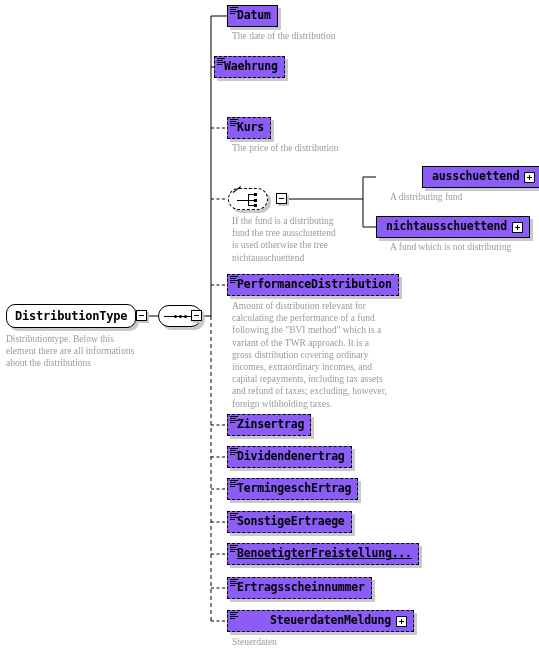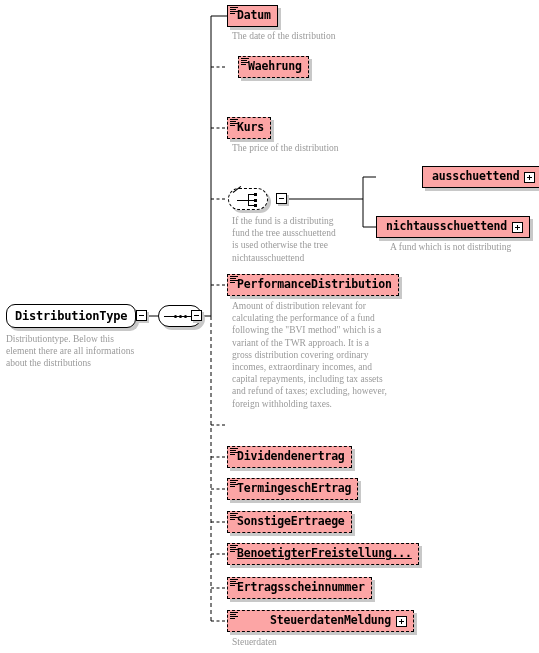--- a/index.html
+++ b/index.html
@@ -31,21 +31,21 @@
     top: 0;
     width: 539px;
     height: 653px;
     pointer-events: none;
   }
 
   
   .node {
     position: absolute;
     box-sizing: border-box;
-    background: #fca5a5;
+    background: #8b5cf6;
     border: 1px solid #000000;
     height: 22px;
     display: flex;
     align-items: center;
     padding: 0 6px 0 9px;
     box-shadow: 3px 3px 0 0 #c8c8c8;
   }
   .node.optional {
     border-style: dashed;
     border-width: 1px;
@@ -268,21 +268,21 @@
     <span class="rowsicon">
       <i></i>
         <i></i>
         <i></i>
         <i></i>
     </span>
     <span class="label">Datum</span>
   </div>
   <div class="doc" style="left:232px; top:30px; width:170px;">The date of the distribution</div>
 
-  <div class="node optional" style="left:238px; top:56px;">
+  <div class="node optional" style="left:214px; top:56px;">
     <span class="rowsicon">
       <i></i>
         <i></i>
         <i></i>
         <i></i>
     </span>
     <span class="label">Waehrung</span>
   </div>
 
   <div class="node optional" style="left:227px; top:117px;">
@@ -312,20 +312,21 @@
   <div class="expander attached" style="left:276px; top:193px;"></div>
   <div class="doc" style="left:232px; top:215px; width:150px;">If the fund is a distributing
 fund the tree ausschuettend
 is used otherwise the tree
 nichtausschuettend</div>
 
   <div class="node" style="left:376px; top:166px;margin-left:46px;">
     <span class="label">ausschuettend</span>
     <span class="expander plus inline"></span>
   </div>
+  <div class="doc" style="left:390px; top:191px; width:145px;">A distributing fund</div>
 
   <div class="node" style="left:376px; top:216px;">
     <span class="label">nichtausschuettend</span>
     <span class="expander plus inline"></span>
   </div>
   <div class="doc" style="left:390px; top:241px; width:150px;">A fund which is not distributing</div>
 
   <div class="node optional" style="left:227px; top:274px;">
     <span class="rowsicon">
       <i></i>
@@ -338,20 +339,29 @@
   <div class="doc" style="left:232px; top:300px; width:186px;">Amount of distribution relevant for
 calculating the performance of a fund
 following the "BVI method" which is a
 variant of the TWR approach. It is a
 gross distribution covering ordinary
 incomes, extraordinary incomes, and
 capital repayments, including tax assets
 and refund of taxes; excluding, however,
 foreign withholding taxes.</div>
 
+  <div class="node optional" style="left:227px; top:414px;">
+    <span class="rowsicon">
+      <i></i>
+        <i></i>
+        <i></i>
+        <i></i>
+    </span>
+    <span class="label">Zinsertrag</span>
+  </div>
 
   <div class="node optional" style="left:227px; top:446px;">
     <span class="rowsicon">
       <i></i>
         <i></i>
         <i></i>
         <i></i>
     </span>
     <span class="label">Dividendenertrag</span>
   </div>

